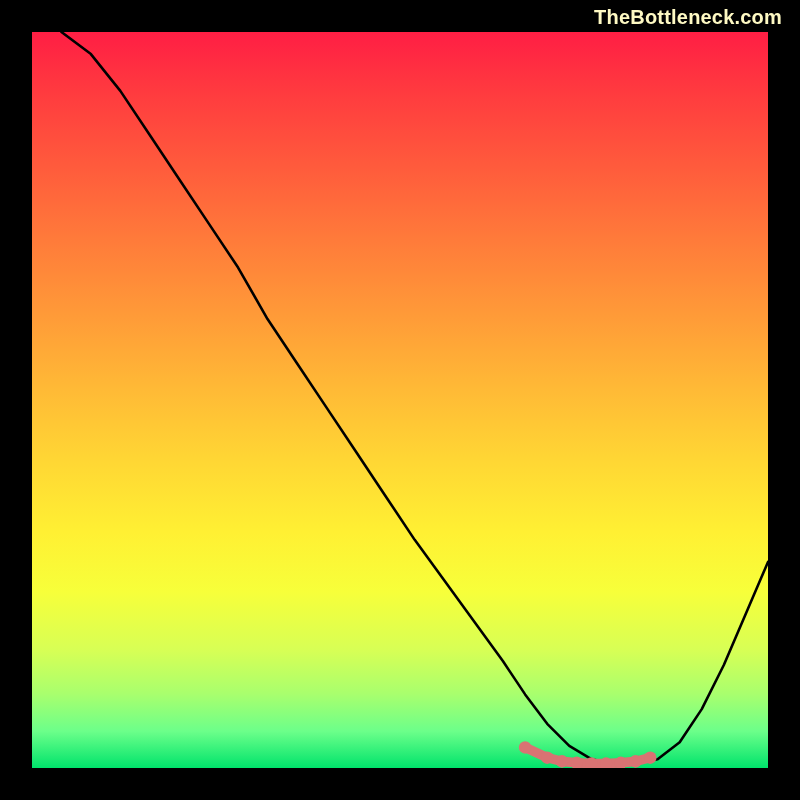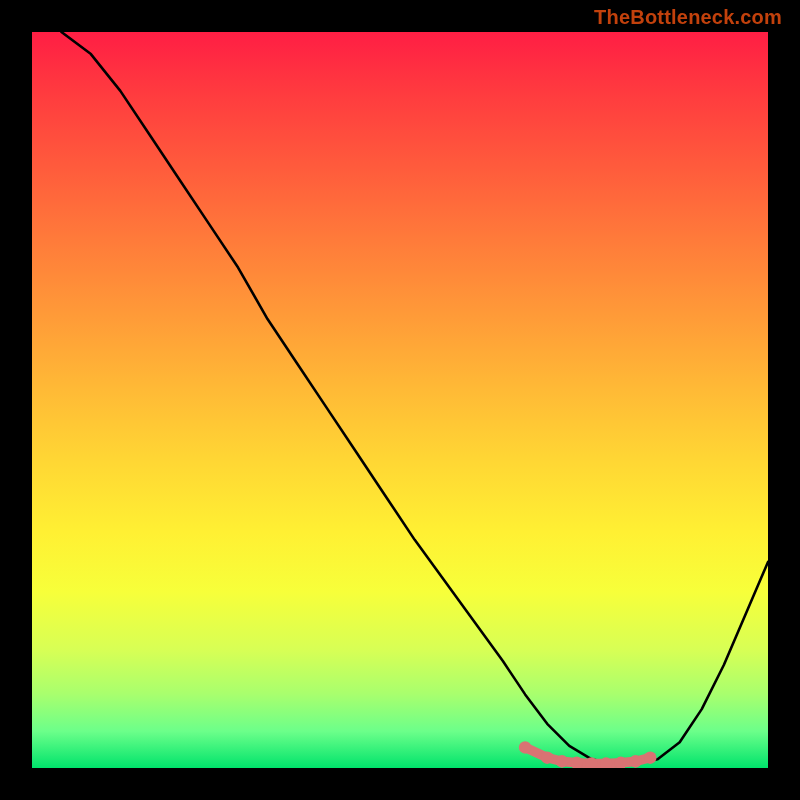--- a/index.html
+++ b/index.html
@@ -14,21 +14,21 @@
   .outer-frame {
     width: 800px;
     height: 800px;
     background: #000;
     position: relative;
   }
   .watermark {
     position: absolute;
     top: 6px;
     right: 18px;
-    color: #c2410c;
+    color: #fef9c3;
     font-size: 20px;
     font-weight: bold;
     letter-spacing: 0.2px;
   }
   .plot-area {
     position: absolute;
     left: 32px;
     top: 32px;
     width: 736px;
     height: 736px;

